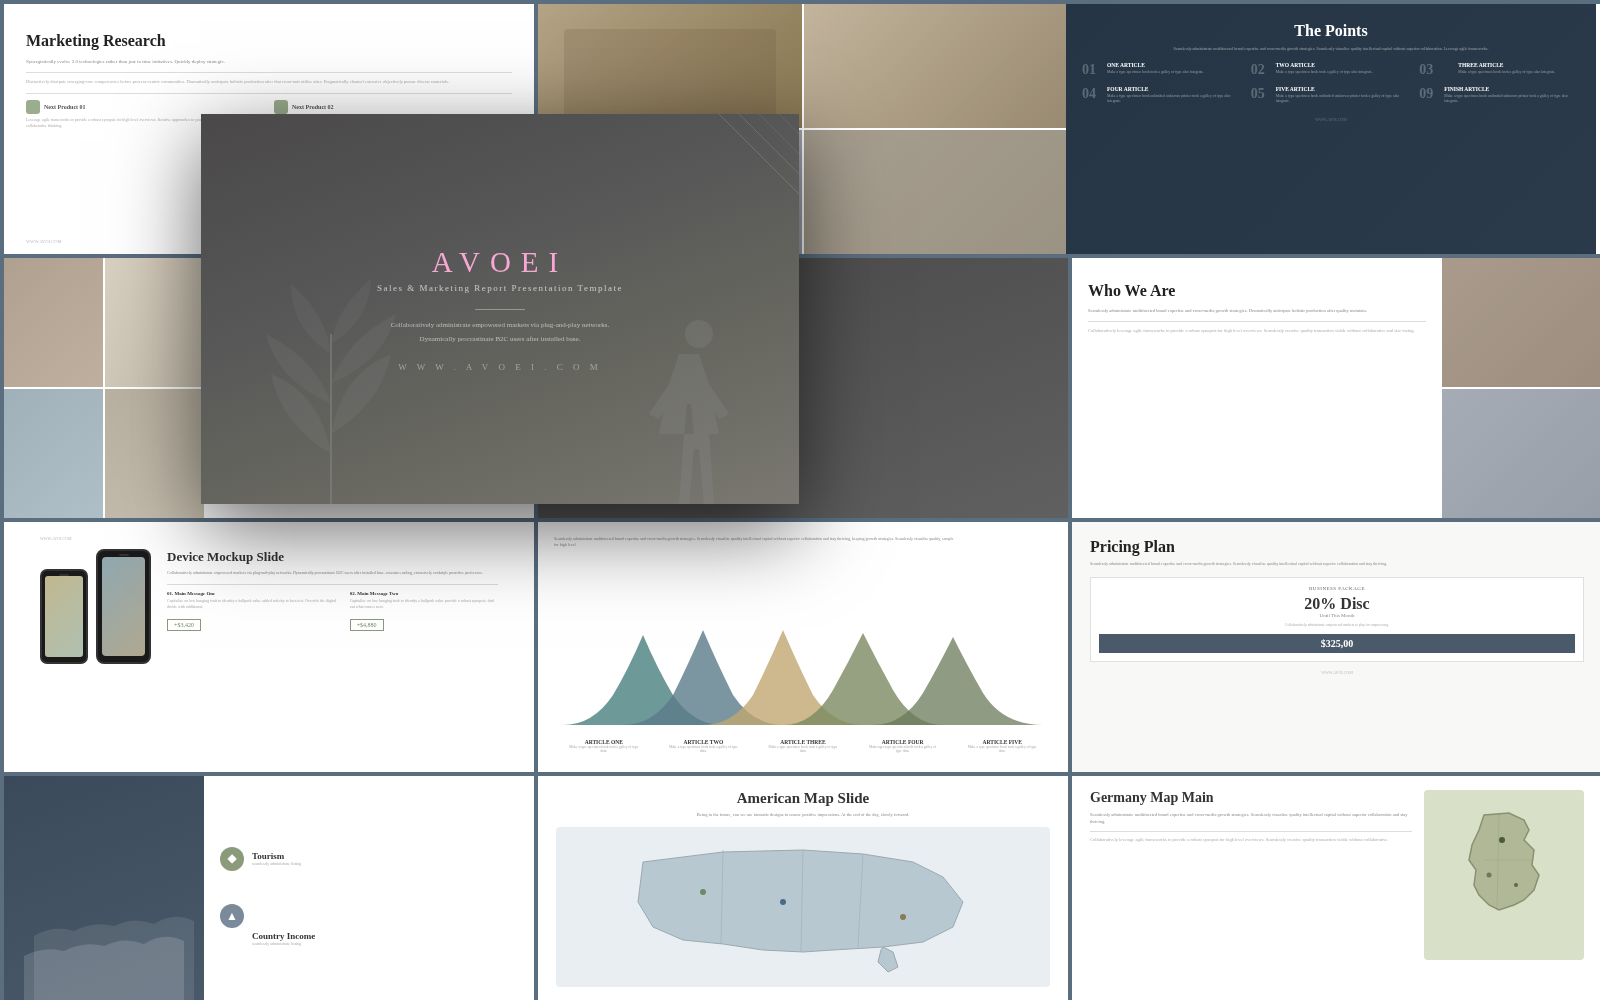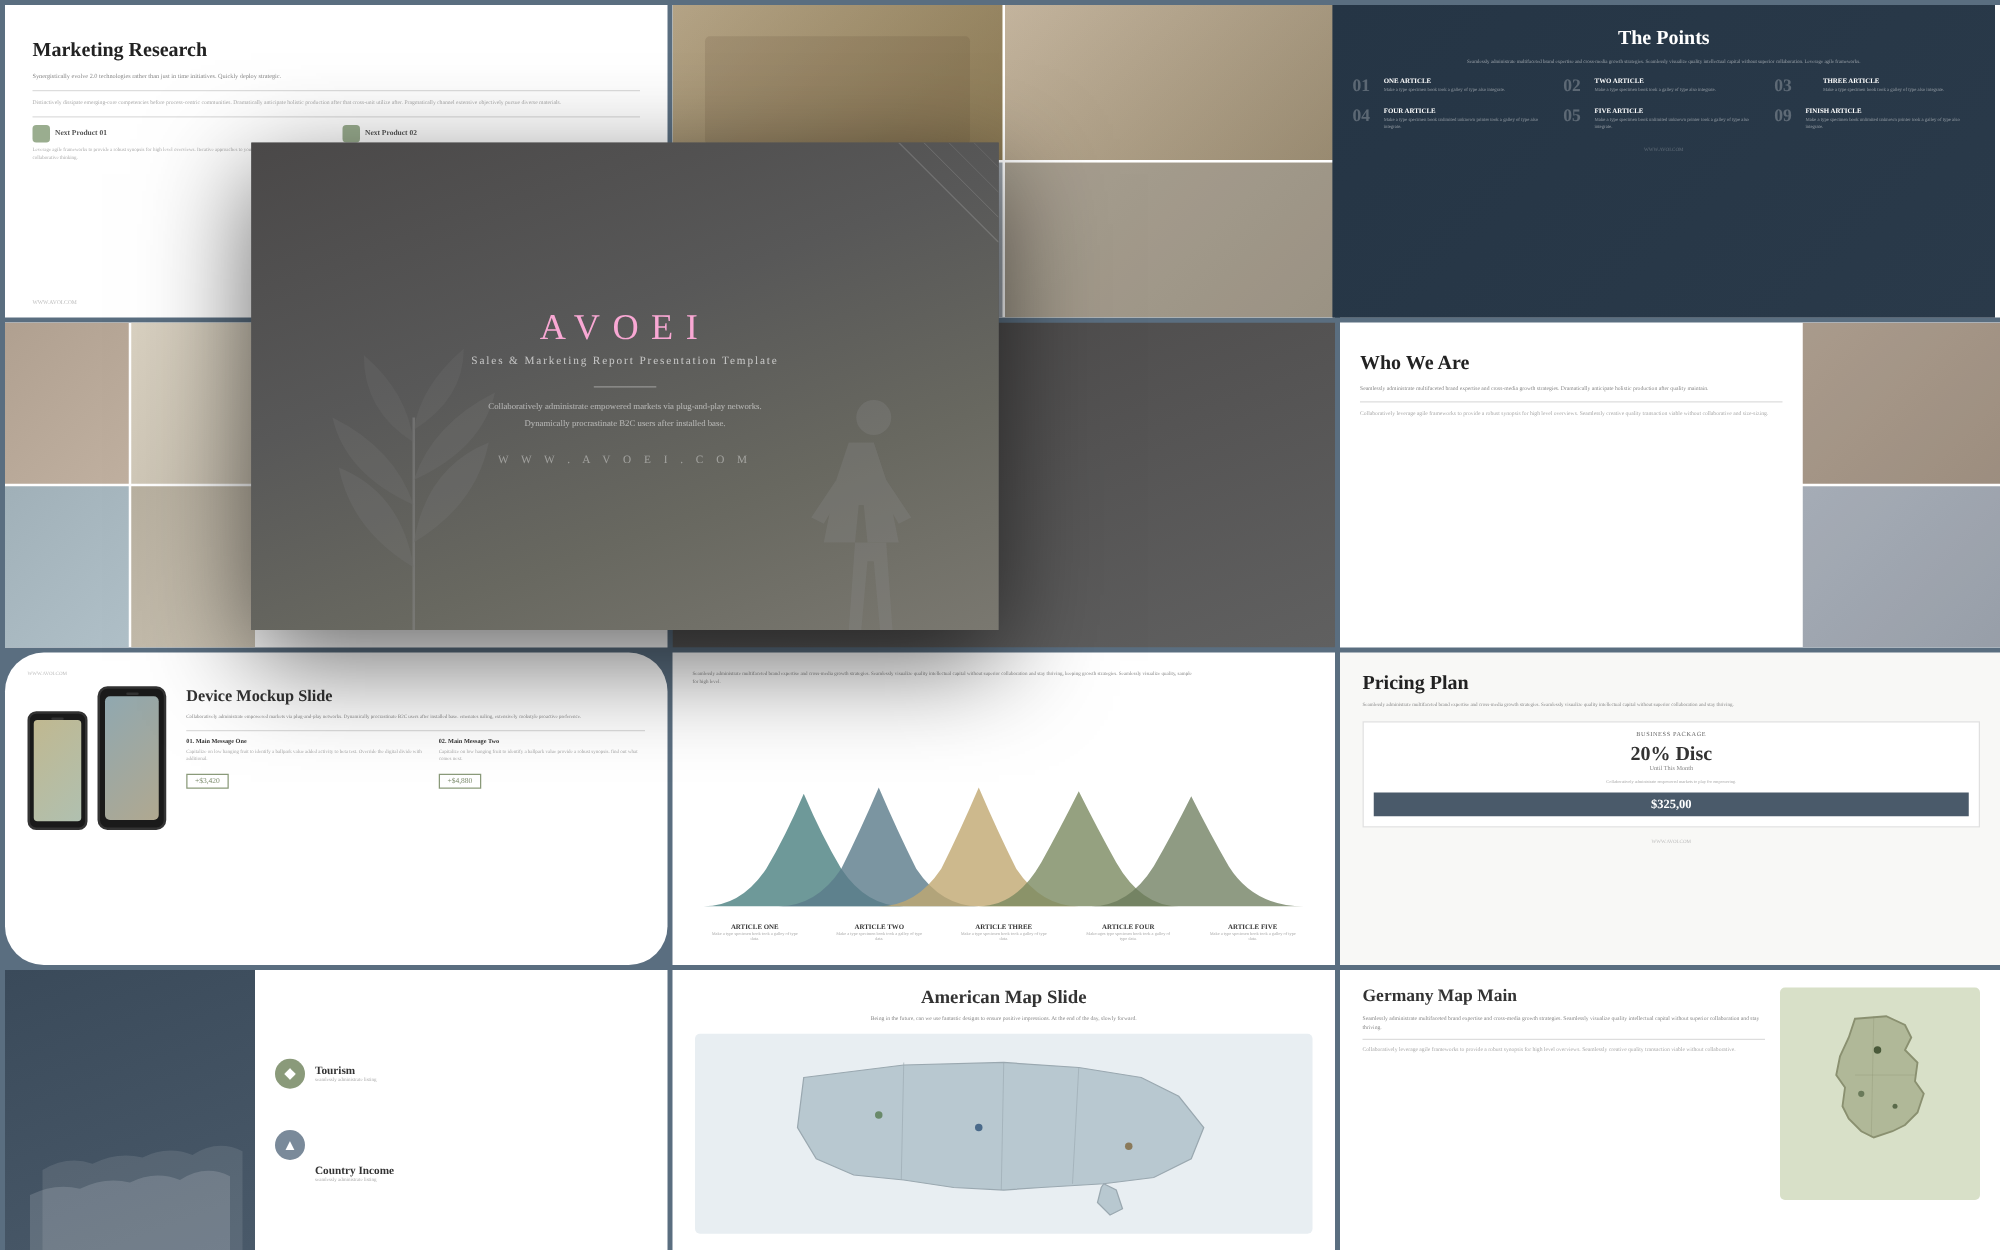--- a/index.html
+++ b/index.html
@@ -228,21 +228,21 @@
       <div style="width:160px; display:grid; grid-template-rows:1fr 1fr; gap:2px; overflow:hidden;">
         <div style="background:linear-gradient(135deg,#c0b0a0,#b0a090); overflow:hidden; position:relative;">
           <div style="position:absolute;inset:0;background:rgba(80,70,60,0.2);"></div>
         </div>
         <div style="background:linear-gradient(135deg,#b8c0c8,#a8b0b8); overflow:hidden; position:relative;">
           <div style="position:absolute;inset:0;background:rgba(60,60,80,0.15);"></div>
         </div>
       </div>
     </div>
 
-    <div class="slide s7" style="padding:14px 18px;border-radius:31px;">
+    <div class="slide s7" style="padding:14px 36px;">
       <div style="font-size:4px; color:#bbb; margin-bottom:8px;">WWW.AVOI.COM</div>
       <div style="display:flex; gap:16px;">
 
         <div style="display:flex; gap:8px; align-items:flex-end;">
 
           <div style="width:48px;height:95px;background:#1a1a1a;border-radius:7px;border:2px solid #333;overflow:hidden;position:relative;">
             <div style="position:absolute;inset:5px 3px;background:linear-gradient(135deg,#c0b890,#b0c0b0);border-radius:3px;"></div>
             <div style="position:absolute;top:3px;left:50%;transform:translateX(-50%);width:10px;height:2px;background:#333;border-radius:1px;"></div>
           </div>
 

